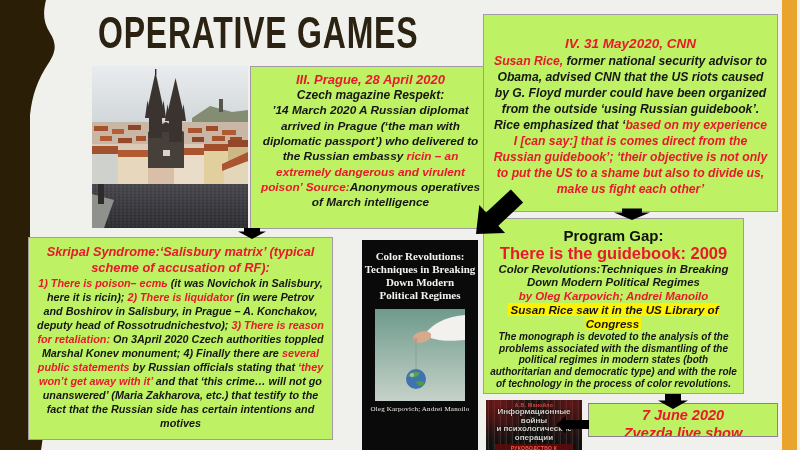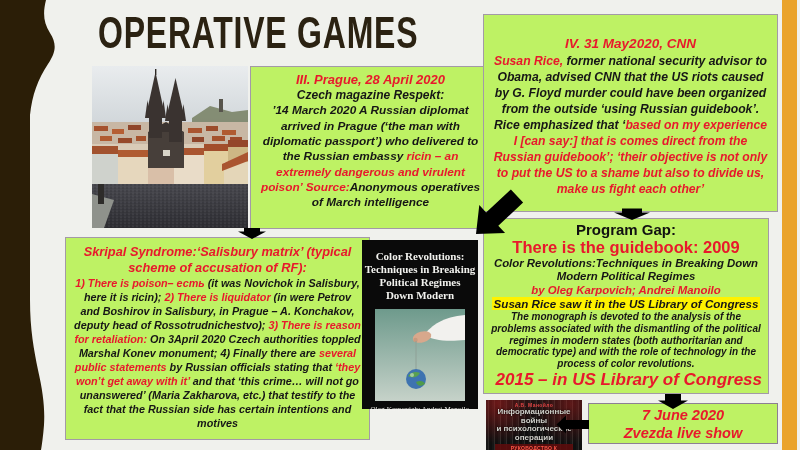--- a/index.html
+++ b/index.html
@@ -29,41 +29,41 @@
 
   .prague-box{left:250px;top:66px;width:241px;height:163px;padding:5px 7px;}
   .prague-box .h1{color:var(--red);font-size:13px;line-height:1.25;}
   .prague-box .h2{font-size:12px;line-height:1.25;}
   .prague-box .body{font-size:11.8px;line-height:1.3;}
 
   .cnn-box{left:483px;top:14px;width:295px;height:198px;padding:20px 9px 4px;}
   .cnn-box .h1{color:var(--red);font-size:13.5px;line-height:1.3;}
   .cnn-box .body{font-size:12.2px;line-height:1.32;}
 
-  .skripal-box{left:28px;top:237px;width:305px;height:203px;padding:6px 8px;margin-left:37px;}
+  .skripal-box{left:28px;top:237px;width:305px;height:203px;padding:6px 8px;}
   .skripal-box .h1{font-size:12.8px;line-height:1.25;}
   .skripal-box .body{font-size:10.8px;line-height:1.3;}
 
-  .program-box{left:483px;top:218px;width:286px;height:176px;padding:2px 6px;}
+  .program-box{left:483px;top:218px;width:261px;height:176px;padding:8px 6px;}
   .pg-h{font-style:normal;font-size:15px;line-height:1.15;color:#111;}
   .pg-h2{font-style:normal;font-size:16.5px;line-height:1.12;color:var(--red);}
   .pg-title{font-size:11.4px;line-height:1.18;}
   .pg-by{font-size:11.4px;line-height:1.18;color:var(--red);}
   .pg-hl{font-size:11.6px;line-height:1.2;}
   .pg-hl span{background:var(--yellow);padding:0 2px;}
   .pg-desc{font-size:10px;line-height:1.18;}
   .pg-foot{font-size:17px;line-height:1.2;color:var(--red);text-align:right;}
 
-  .june-box{left:588px;top:403px;width:190px;height:41px;border-color:#8d7f93;
+  .june-box{left:588px;top:403px;width:190px;height:34px;border-color:#8d7f93;
     color:var(--red);font-size:14.5px;line-height:1.25;padding-top:2px;}
 
   .photo{position:absolute;left:92px;top:66px;width:156px;height:162px;}
 
   .bookcover{
-    position:absolute;left:362px;top:240px;width:116px;height:169px;background:#0a0a0a;
+    position:absolute;left:362px;top:240px;width:116px;height:210px;background:#0a0a0a;
     text-align:center;color:#f2f2ee;font-family:"Liberation Serif",serif;
   }
   .bk-title{margin-top:10px;font-size:11px;font-weight:600;line-height:1.18;}
   .bk-img{display:block;margin:7px auto 0;}
   .bk-authors{margin-top:4px;font-size:7px;letter-spacing:.2px;}
 
   .rubook{
     position:absolute;left:486px;top:400px;width:96px;height:50px;overflow:hidden;
     background:
       radial-gradient(circle at 12% 6%, rgba(180,30,30,.55), transparent 42%),
@@ -175,22 +175,22 @@
 
   <div class="box skripal-box">
     <div class="h1"><span class="seg-red">Skripal Syndrome:‘Salisbury matrix’ </span><span class="seg-red-light">(typical scheme of accusation of RF):</span></div>
     <div class="body"><span class="seg-red">1) There is poison– есть </span><span class="seg-black">(it was Novichok in Salisbury, here it is ricin); </span><span class="seg-red">2) There is liquidator </span><span class="seg-black">(in were Petrov and Boshirov in Salisbury, in Prague – A. Konchakov, deputy head of Rossotrudnichestvo);  </span><span class="seg-red">3) There is reason for retaliation: </span><span class="seg-black">On 3April 2020 Czech authorities toppled Marshal Konev monument; 4) Finally there are </span><span class="seg-red">several public statements </span><span class="seg-black">by Russian officials stating that </span><span class="seg-red">‘they won’t get away with it’ </span><span class="seg-black"> and that ‘this crime… will not go unanswered’ (Maria Zakharova, etc.) that testify to the fact that the Russian side has certain intentions and motives</span></div>
   </div>
 
   <div class="bookcover">
     <div class="bk-title">
       <div>Color Revolutions:</div>
       <div>Techniques in Breaking</div>
+      <div>Down Modern</div>
       <div>Political Regimes</div>
-      <div>Down Modern</div>
     </div>
     <svg class="bk-img" width="90" height="92" viewBox="0 0 90 92">
       <defs>
         <linearGradient id="tealbg" x1="0" y1="0" x2="0" y2="1">
           <stop offset="0" stop-color="#6e9a8c"></stop>
             <stop offset="1" stop-color="#c6d2c9"></stop>
         </linearGradient>
       </defs>
       <rect width="90" height="92" fill="url(#tealbg)"></rect>
       <path d="M90,6 C68,8 57,16 49,26 C58,31 70,33 90,31 Z" fill="#f2f1ee"></path>

